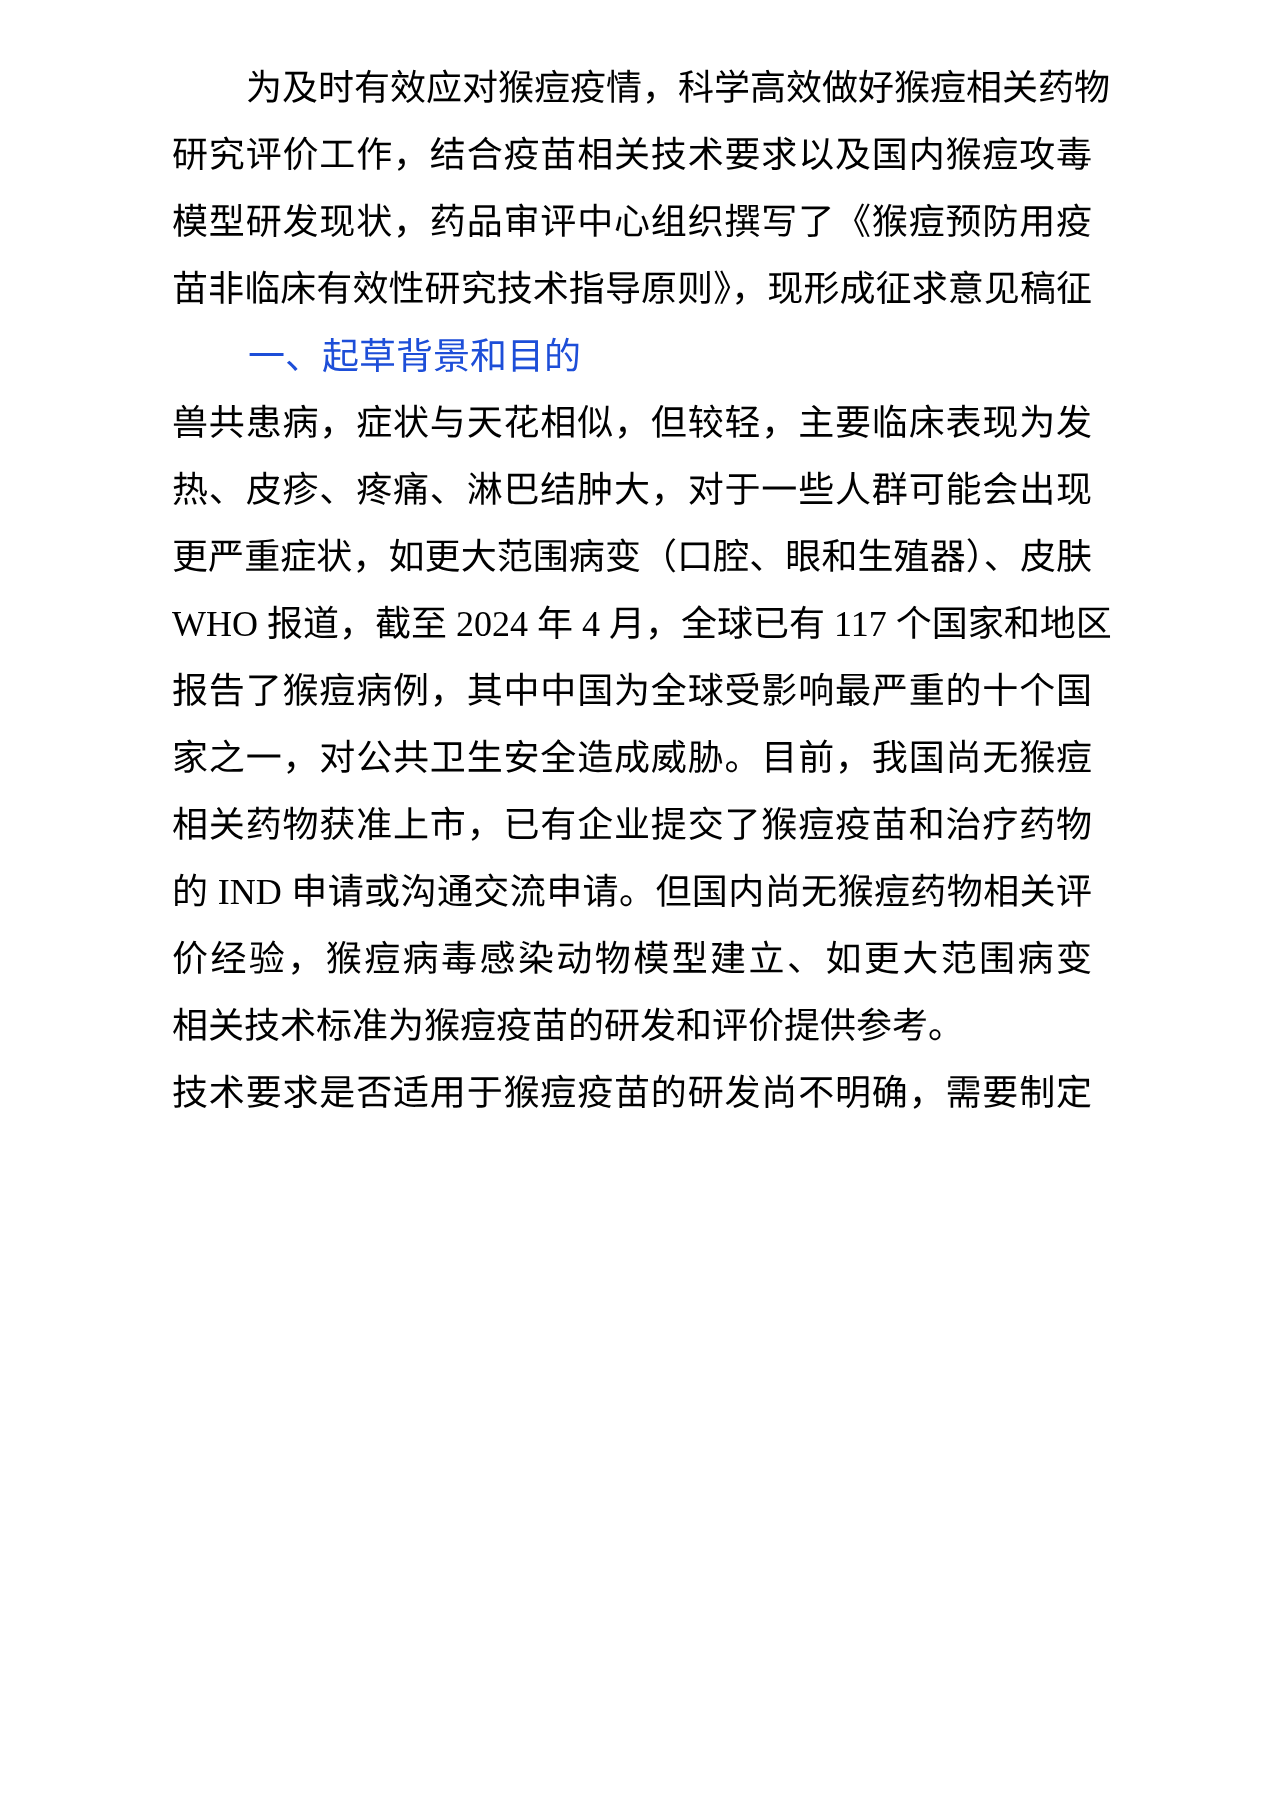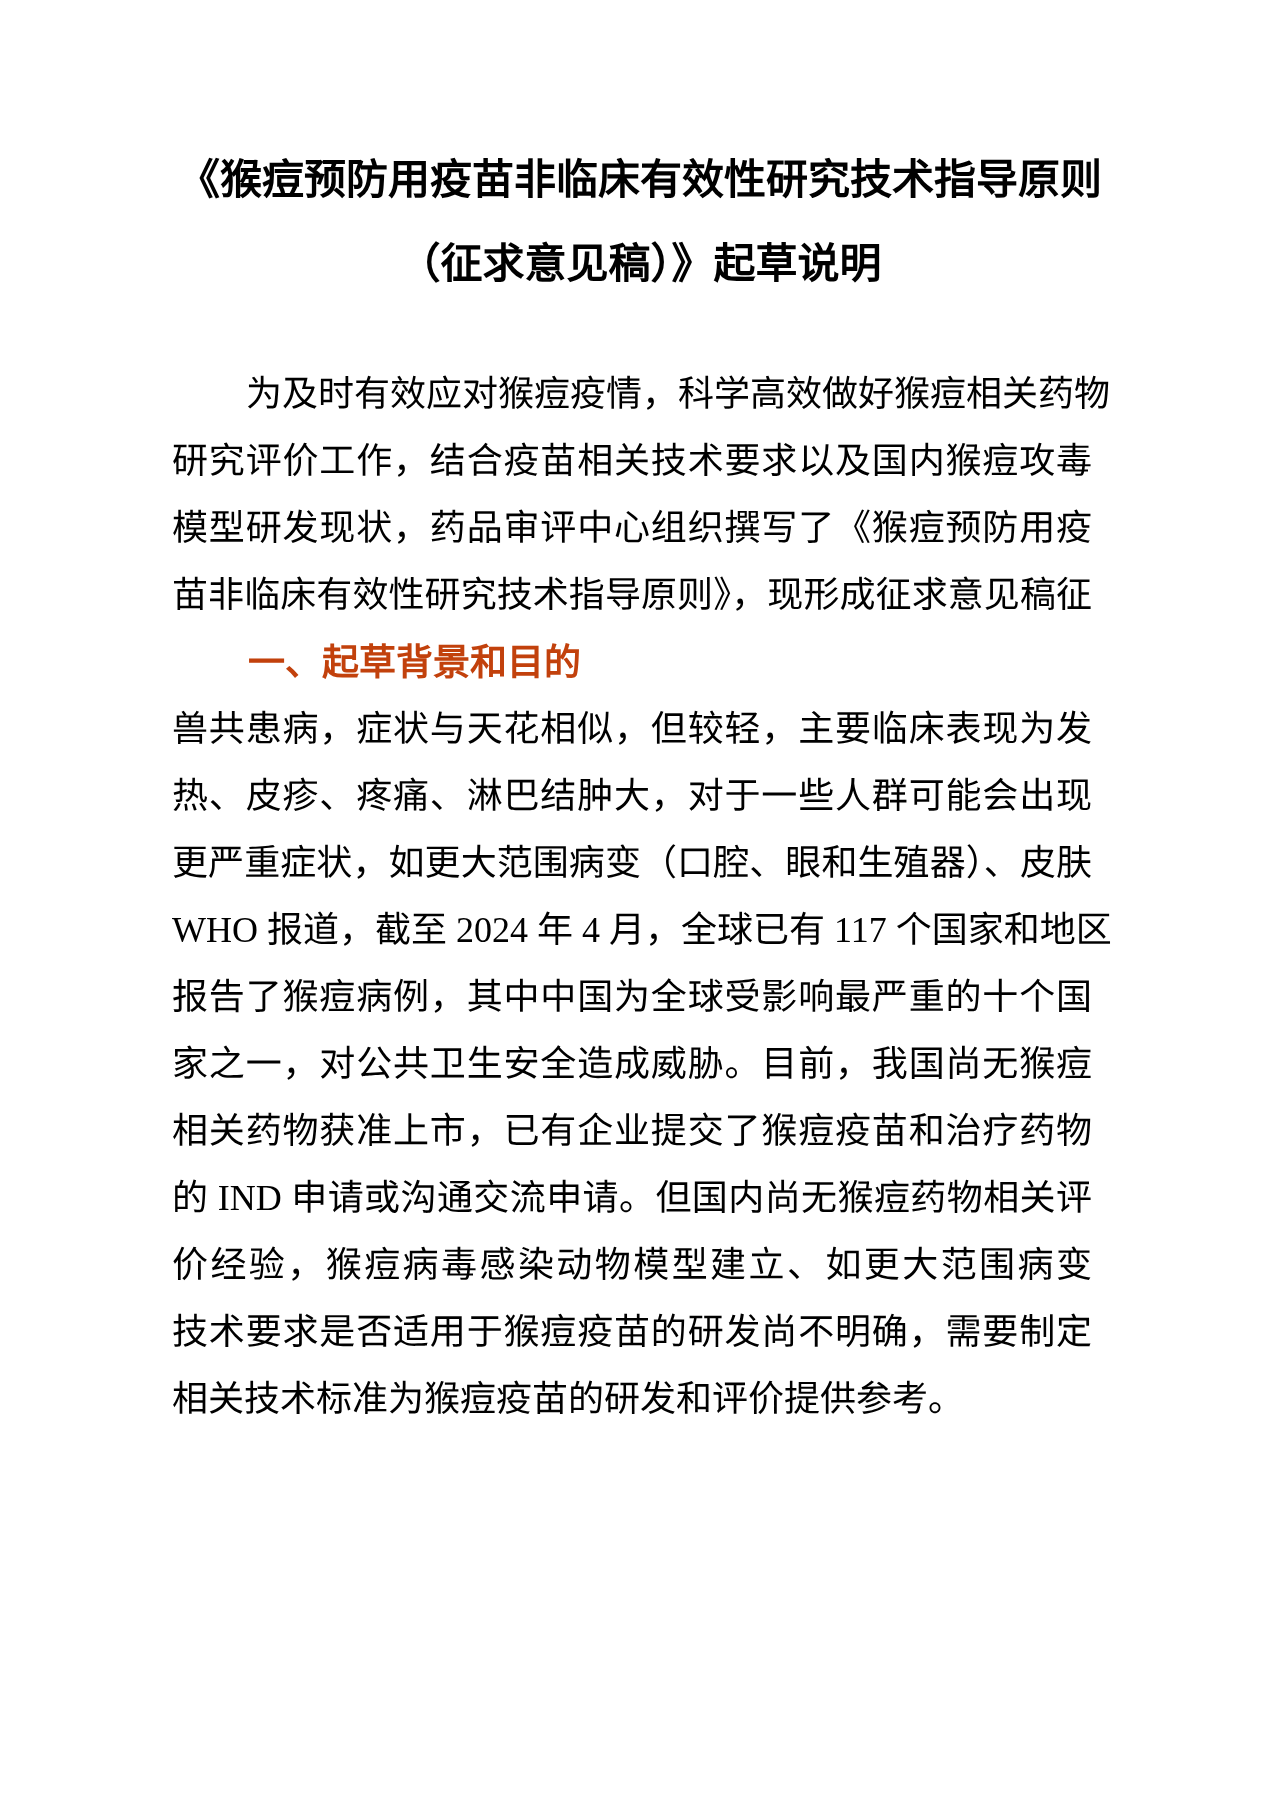--- a/index.html
+++ b/index.html
@@ -52,35 +52,31 @@
   .line.last {
     text-align: left;
     text-align-last: left;
   }
   
   .section-heading {
     height: 67px;
     line-height: 67px;
     margin: 0;
     font-family: "Liberation Sans", "DejaVu Sans", sans-serif;
-    font-weight: 700;
+    font-weight: 400;
     font-size: 37px;
     text-indent: 76px;
-    color: #c2410c;
+    color: #1d4ed8;
   }
 </style>
 </head>
 <body>
 
 <div class="page">
 
-  <div class="doc-title">
-    <div class="title-line">《猴痘预防用疫苗非临床有效性研究技术指导原则</div>
-    <div class="title-line">（征求意见稿）》起草说明</div>
-  </div>
 
   <div class="doc-body">
 
     <div class="para">
         <div class="line first">为及时有效应对猴痘疫情，科学高效做好猴痘相关药物</div>
         <div class="line">研究评价工作，结合疫苗相关技术要求以及国内猴痘攻毒</div>
         <div class="line">模型研发现状，药品审评中心组织撰写了《猴痘预防用疫</div>
         <div class="line">苗非临床有效性研究技术指导原则》，现形成征求意见稿征</div>
       </div>
 
@@ -89,19 +85,19 @@
     <div class="para">
         <div class="line">兽共患病，症状与天花相似，但较轻，主要临床表现为发</div>
         <div class="line">热、皮疹、疼痛、淋巴结肿大，对于一些人群可能会出现</div>
         <div class="line">更严重症状，如更大范围病变（口腔、眼和生殖器）、皮肤</div>
         <div class="line">WHO 报道，截至 2024 年 4 月，全球已有 117 个国家和地区</div>
         <div class="line">报告了猴痘病例，其中中国为全球受影响最严重的十个国</div>
         <div class="line">家之一，对公共卫生安全造成威胁。目前，我国尚无猴痘</div>
         <div class="line">相关药物获准上市，已有企业提交了猴痘疫苗和治疗药物</div>
         <div class="line">的 IND 申请或沟通交流申请。但国内尚无猴痘药物相关评</div>
         <div class="line">价经验，猴痘病毒感染动物模型建立、如更大范围病变</div>
+        <div class="line last">相关技术标准为猴痘疫苗的研发和评价提供参考。</div>
         <div class="line">技术要求是否适用于猴痘疫苗的研发尚不明确，需要制定</div>
-        <div class="line last">相关技术标准为猴痘疫苗的研发和评价提供参考。</div>
       </div>
 
   </div>
 
 </div>
 
 </body></html>

